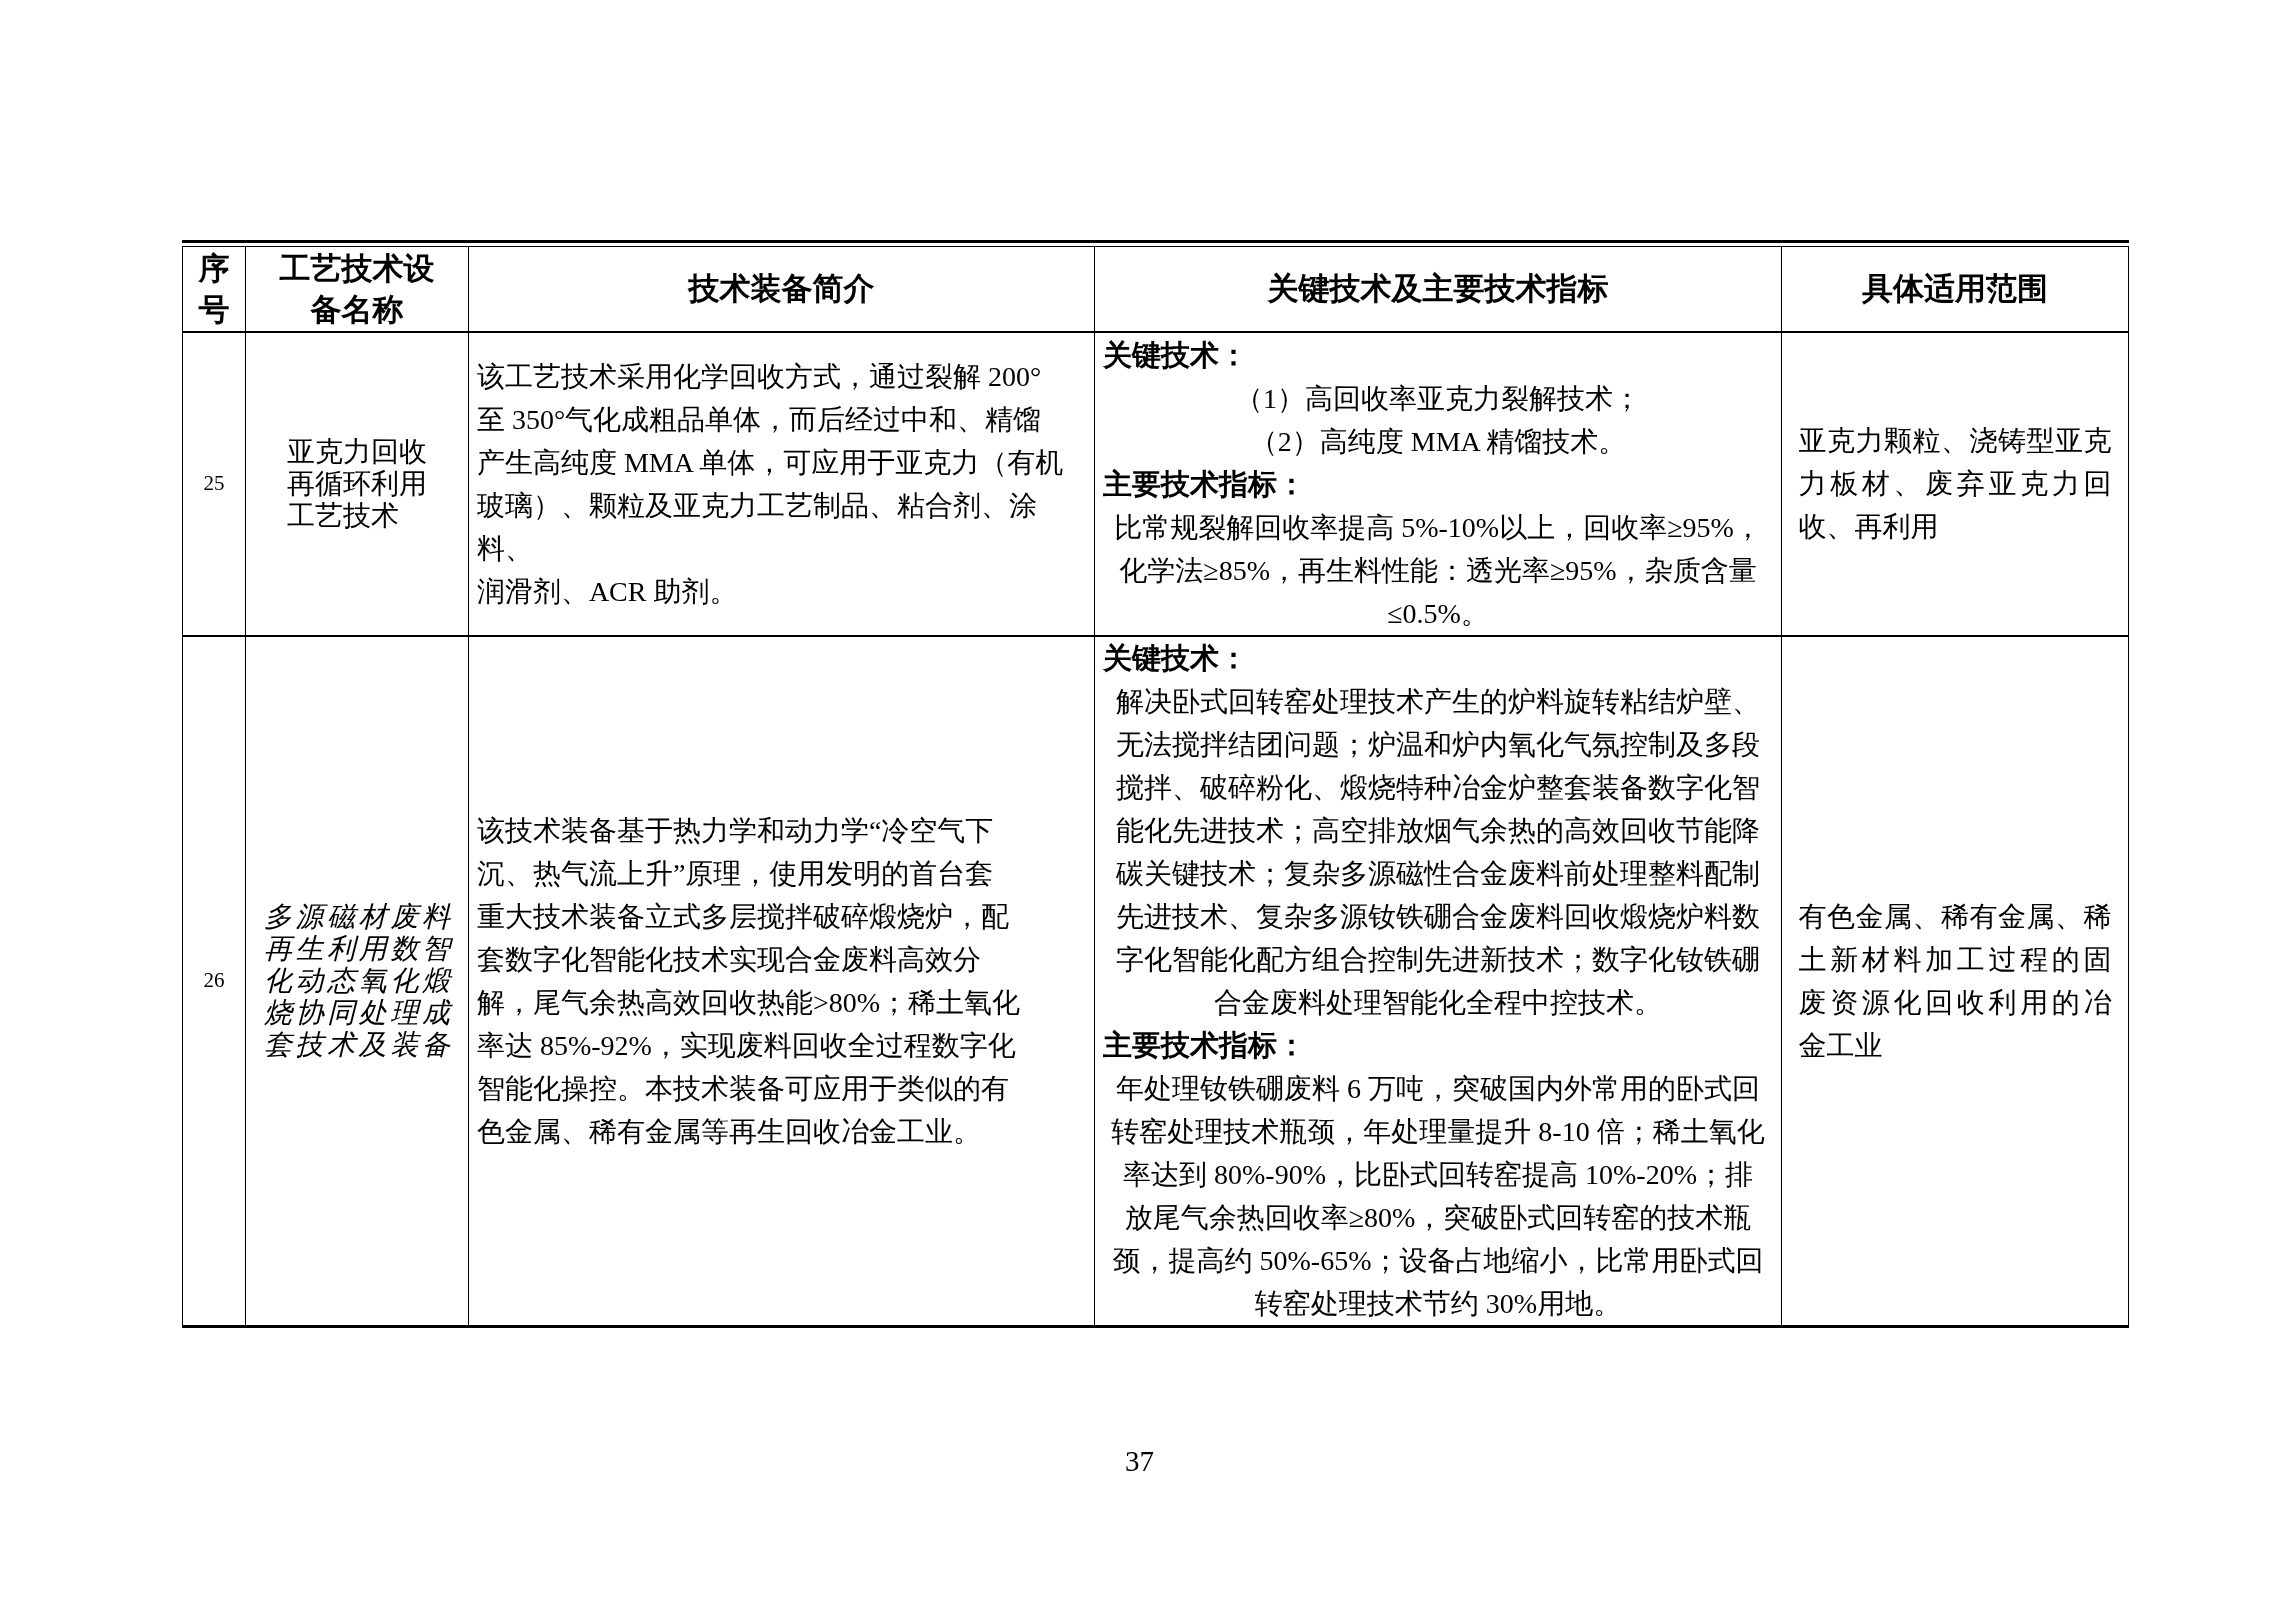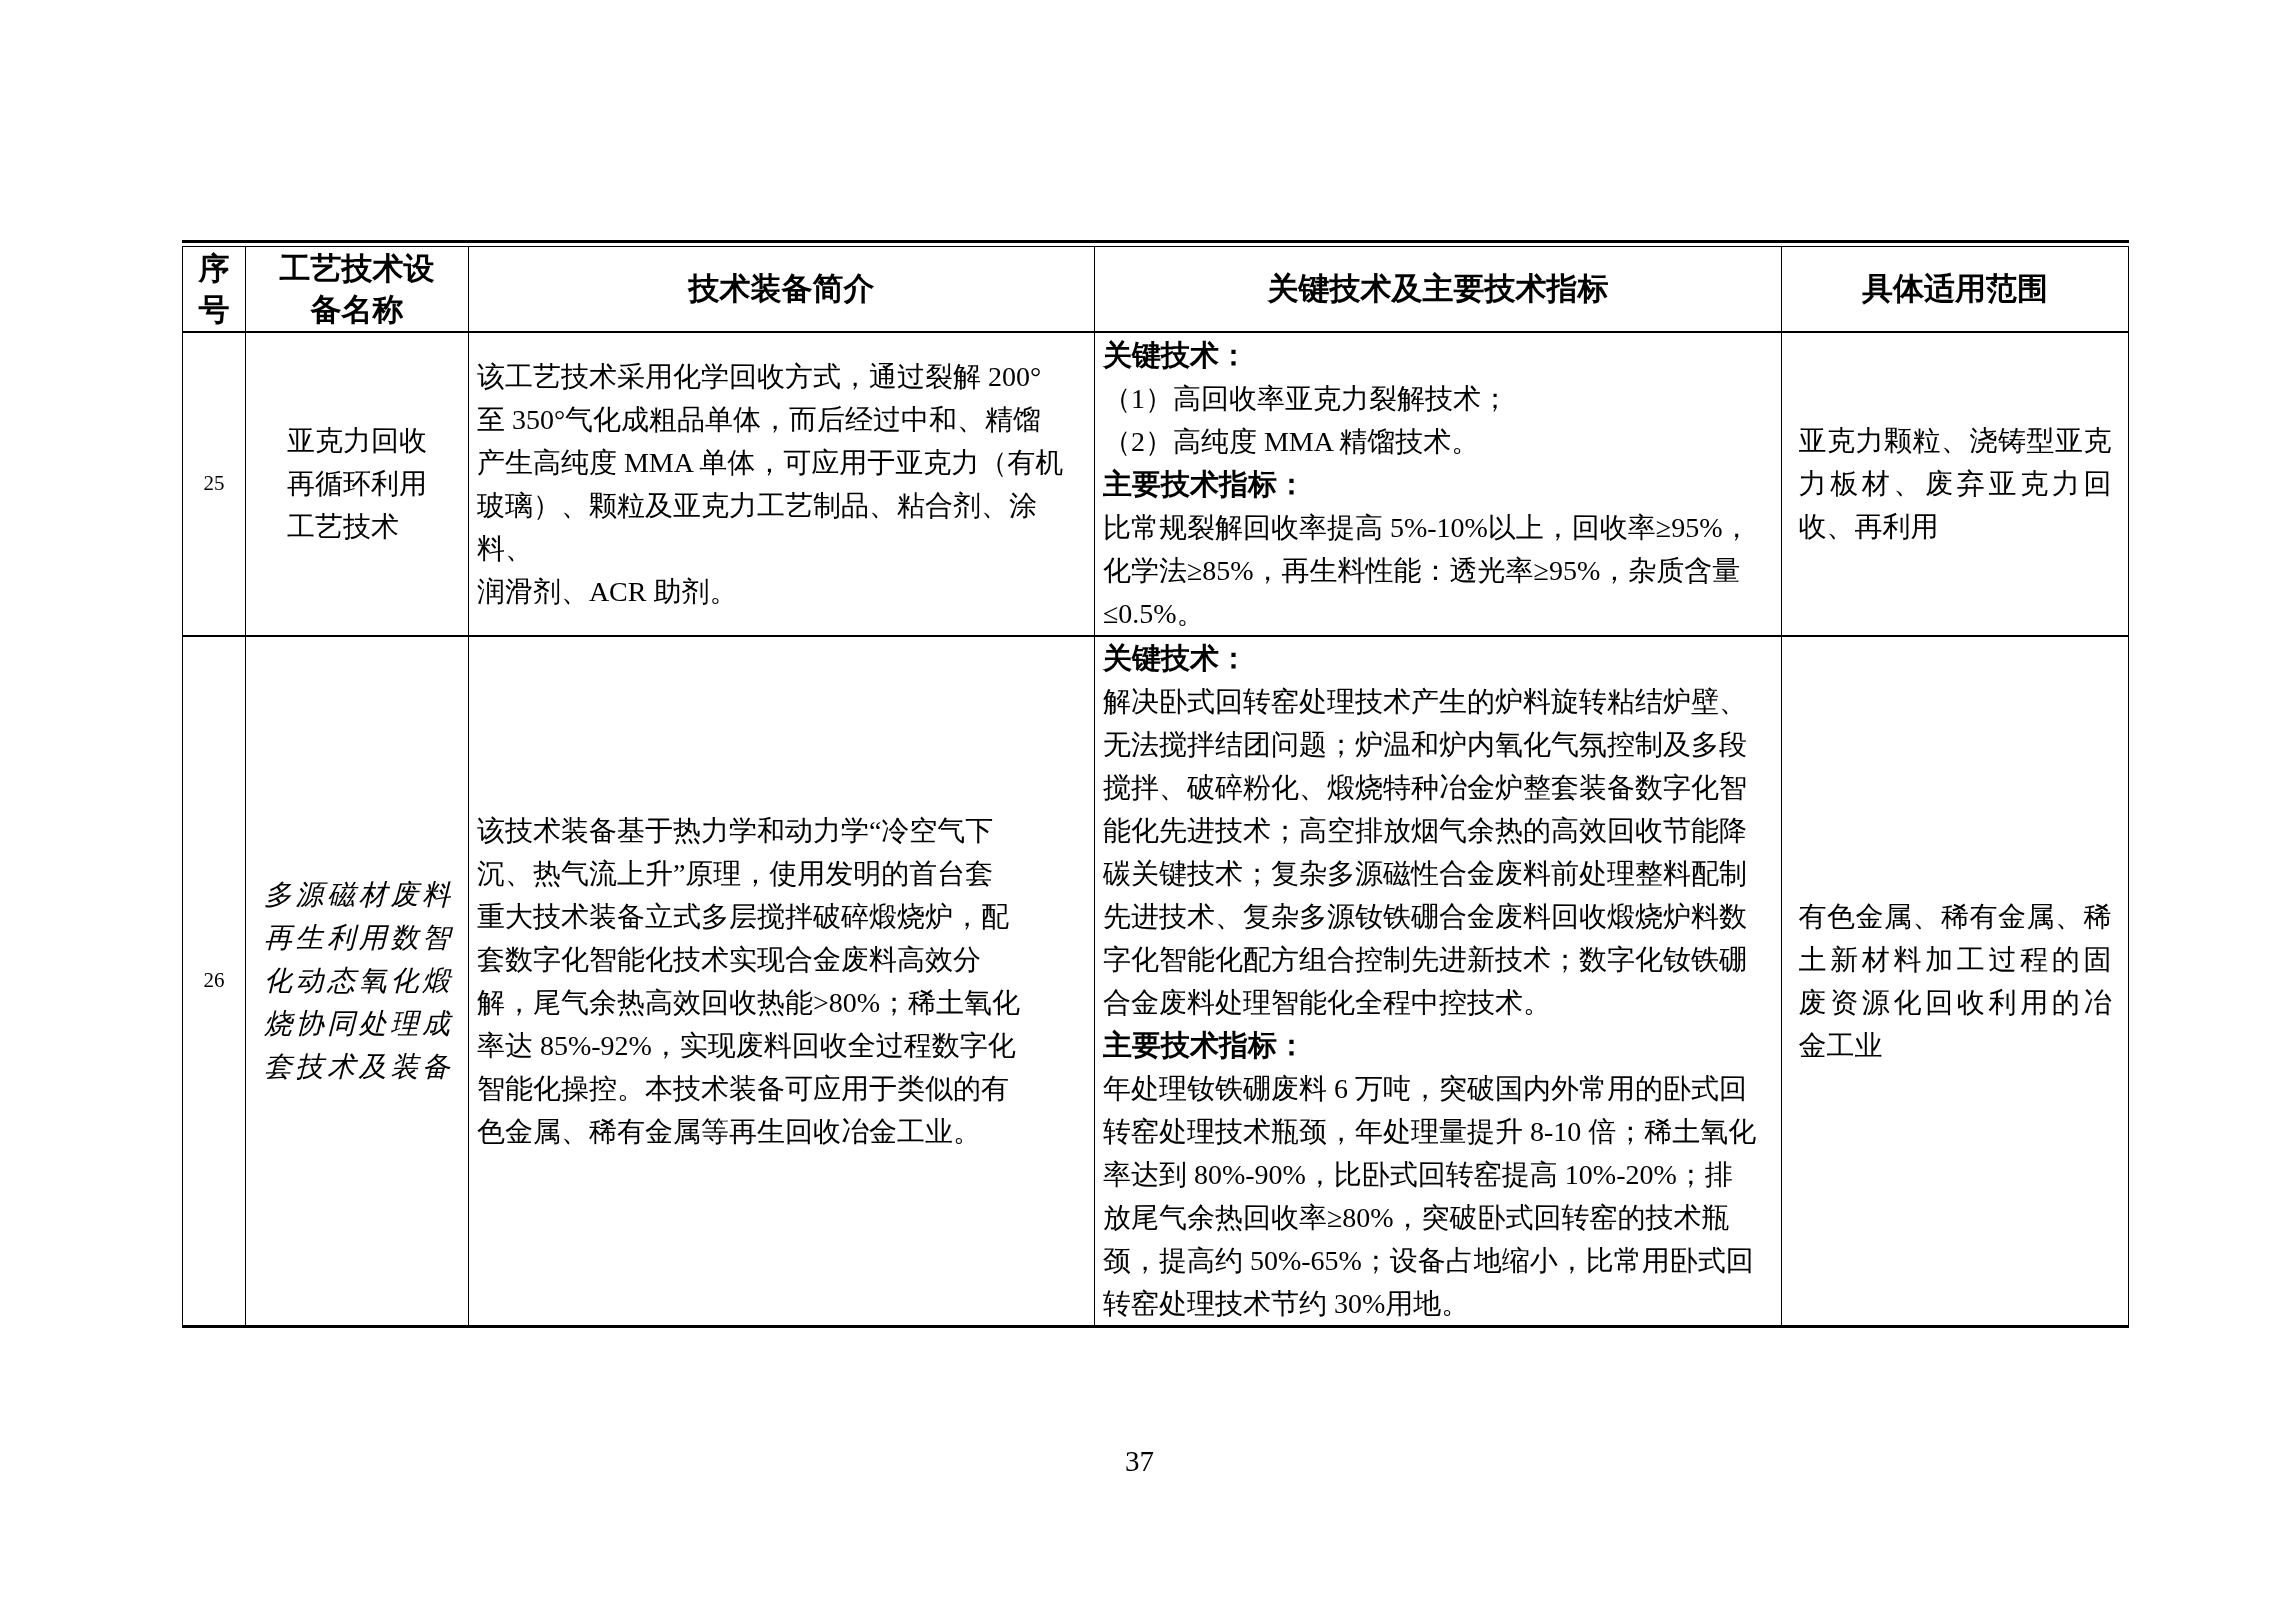--- a/index.html
+++ b/index.html
@@ -59,21 +59,21 @@
   tr.r25 { height: 297px; }
   tr.r26 { height: 680px; }
   tr.r25 > td { border-bottom: 2px solid #000; }
 
   .c-no {
     text-align: center;
     font-size: 21px;
   }
   .c-name {
     font-size: 28px;
-    line-height: 43px;
+    line-height: 32px;
   }
   .name-block {
     width: max-content;
     margin: 0 auto;
     text-align: left;
     white-space: pre-line;
   }
   .name-just {
     width: 186px;
     margin: 17px auto;
@@ -94,21 +94,21 @@
     font-size: 28px;
     line-height: 43px;
     padding: 0.7px 7.9px 0 7.9px;
   }
   .kt-label {
     font-family: "Liberation Sans", "DejaVu Sans", sans-serif;
     font-weight: bold;
     font-size: 29px;
     line-height: 43px;
   }
-  .kt-body { white-space: pre-line; }
+  .kt-body { white-space: pre-line; text-align: center; }
   .c-scope {
     font-size: 28px;
     line-height: 43px;
     padding: 0 7.9px;
   }
   .scope-block {
     width: 313px;
     margin: 0 auto;
     font-family: Liberation Serif, serif;
   }

